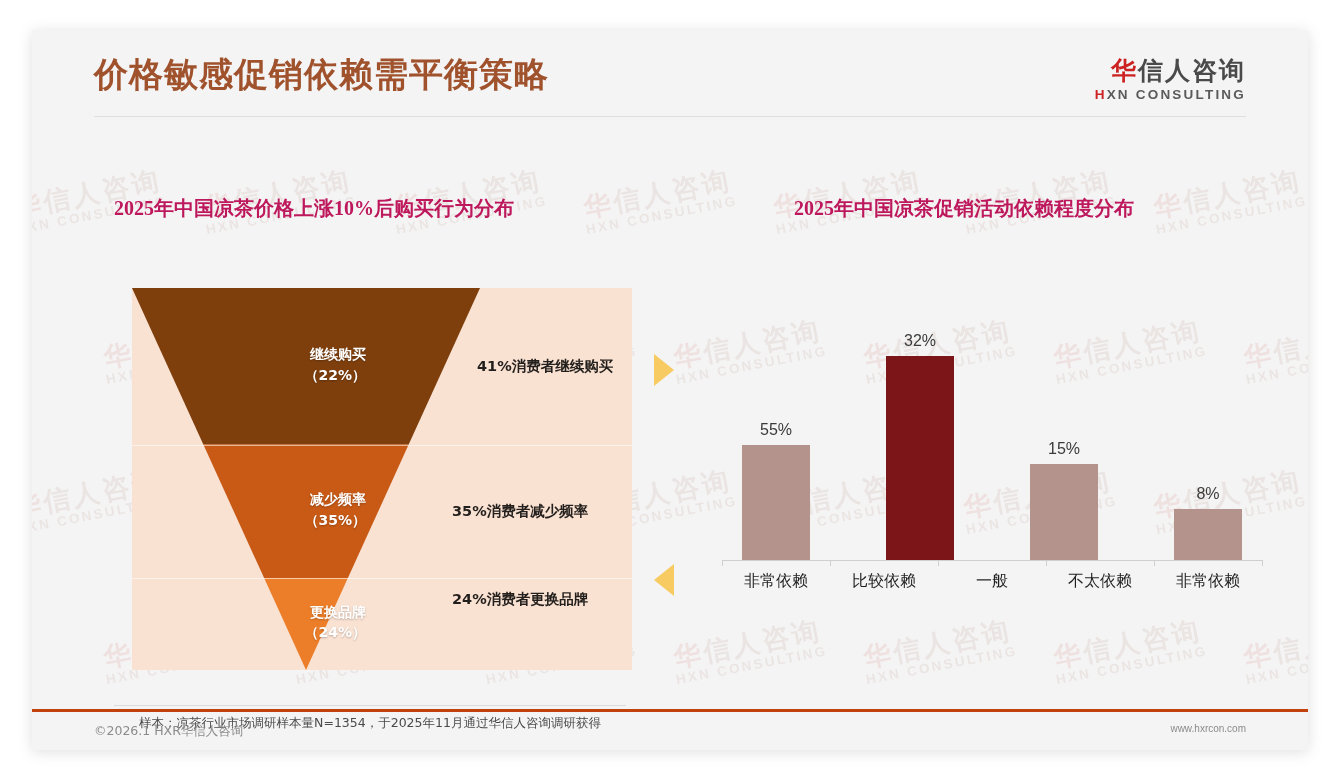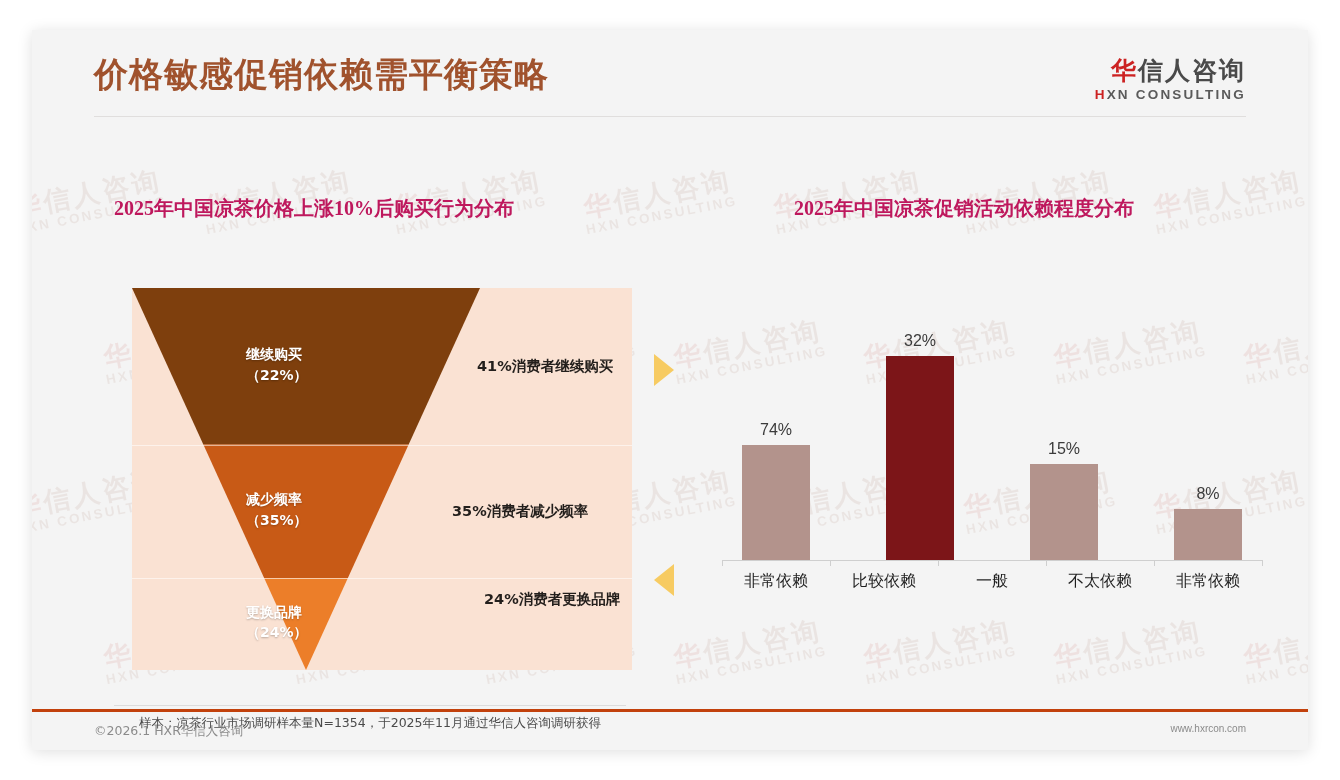--- a/index.html
+++ b/index.html
@@ -142,21 +142,21 @@
   }
   #funnel-svg {
     position: absolute;
     left: 0; top: 0;
   }
   .funnel-seg-label {
     position: absolute;
     color: #ffffff;
     font-weight: bold;
     font-size: 14px;
-    text-align: left;
+    text-align: right;
     line-height: 1.45;
     font-family: "DejaVu Sans", "Liberation Sans", sans-serif;
     text-shadow: 0 1px 2px rgba(0,0,0,0.25);
   }
   .funnel-note {
     position: absolute;
     color: #231f1c;
     font-weight: bold;
     font-size: 14.5px;
     font-family: "DejaVu Sans", "Liberation Sans", sans-serif;
@@ -479,31 +479,31 @@
         <polygon points="132.24,290.32 215.76,290.32 174,382 174,382" fill="#ec7e29"></polygon>
       </svg>
     <div id="funnel-overlay">
         <div class="funnel-band" style="top: 156.62px;"></div>
         <div class="funnel-band" style="top: 290.32px;"></div>
         <div class="funnel-seg-label" style="left: 114px; width: 120px; top: 56.31px;"><span>继续购买</span><br><span>（22%）</span></div>
         <div class="funnel-note" style="left: 345px; top: 69.31px;">41%消费者继续购买</div>
         <div class="funnel-seg-label" style="left: 114px; width: 120px; top: 201.47px;"><span>减少频率</span><br><span>（35%）</span></div>
         <div class="funnel-note" style="left: 320px; top: 214.47px;">35%消费者减少频率</div>
         <div class="funnel-seg-label" style="left: 114px; width: 120px; top: 314.16px;"><span>更换品牌</span><br><span>（24%）</span></div>
-        <div class="funnel-note" style="left: 320px; top: 302.16px; margin-left: 32px;">24%消费者更换品牌</div>
+        <div class="funnel-note" style="left: 320px; top: 302.16px;">24%消费者更换品牌</div>
       </div>
   </div>
 
   <div class="tri" id="tri-right"></div>
   <div class="tri" id="tri-left"></div>
 
   <div id="bar-panel">
     <div id="bar-plot">
         <div class="bar-col">
-          <div class="bar-value">74%</div>
+          <div class="bar-value">55%</div>
           <div class="bar-rect" style="height: 115px;"></div>
         </div>
         <div class="bar-col">
           <div class="bar-value">32%</div>
           <div class="bar-rect hl" style="height: 204px;"></div>
         </div>
         <div class="bar-col">
           <div class="bar-value">15%</div>
           <div class="bar-rect" style="height: 96px;"></div>
         </div>

